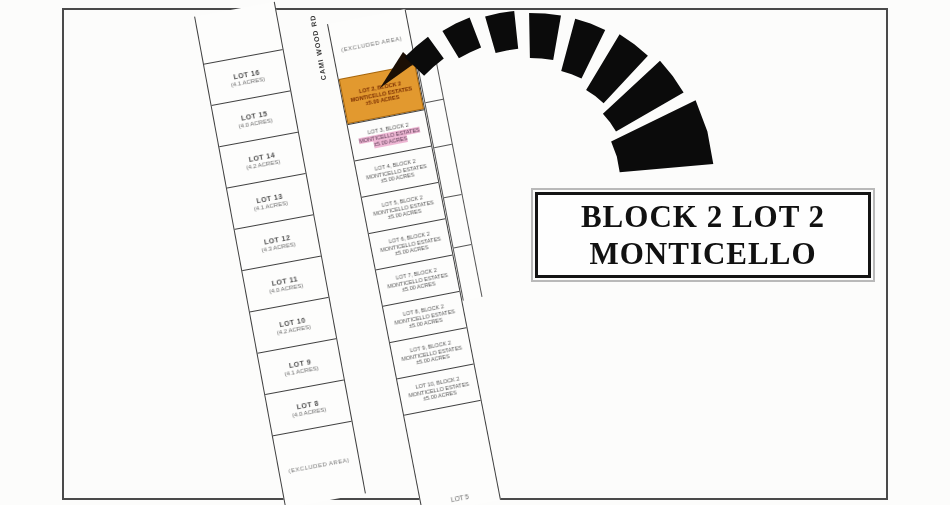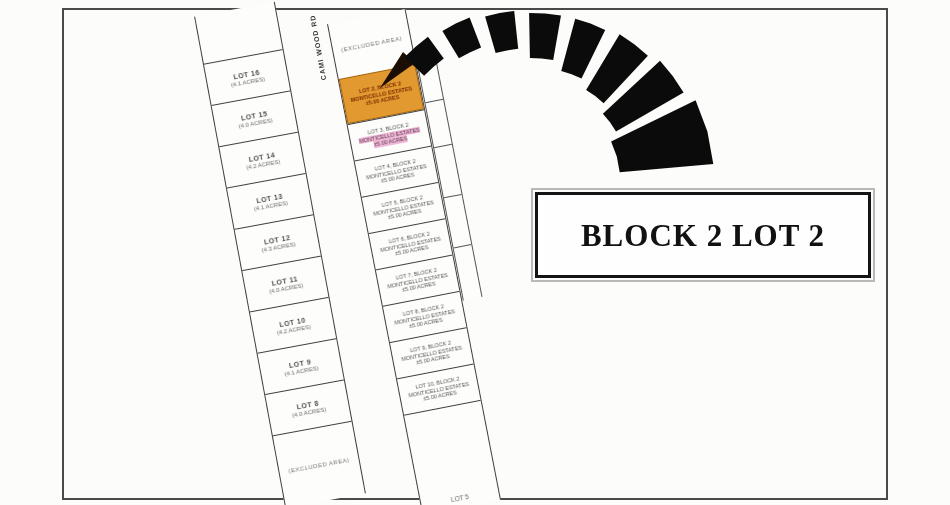--- a/index.html
+++ b/index.html
@@ -178,15 +178,16 @@
     <div class="cell" style="height:56px"></div>
   </div>
 
   <svg id="arrow-svg" width="950" height="505" viewBox="0 0 950 505">
     <polygon points="380,88 403,52 415,63" fill="#1b0f05"></polygon>
     <path id="fan-path" fill="#0b0b0b" d="M404.7,57.0 L415.9,46.4 L428.0,36.8 L443.8,58.6 L433.6,66.8 L424.1,75.8 Z M442.4,30.9 L455.7,23.6 L469.6,17.6 L481.1,47.4 L469.8,52.4 L458.9,58.3 Z M485.1,16.6 L499.6,13.1 L514.2,10.9 L518.2,48.7 L506.8,50.4 L495.6,53.1 Z M529.1,13.0 L545.1,13.5 L561.0,15.5 L553.2,59.9 L541.6,58.4 L529.9,58.0 Z M575.2,18.7 L590.5,23.6 L605.2,29.9 L581.5,78.4 L571.6,74.2 L561.2,70.9 Z M619.6,34.3 L634.3,44.2 L647.9,55.7 L603.6,103.2 L595.2,96.1 L586.1,90.0 Z M660.0,60.7 L672.7,75.9 L683.6,92.5 L616.0,131.5 L610.0,122.3 L602.9,113.8 Z M695.6,100.2 L707.4,131.4 L713.3,164.1 L619.7,172.3 L616.8,156.5 L611.1,141.4 Z "></path>
   </svg>
 
   <div id="callout">
     <div>BLOCK 2 LOT 2</div>
+    <div>MONTICELLO</div>
   </div>
 
 </div>
 
 </body></html>

